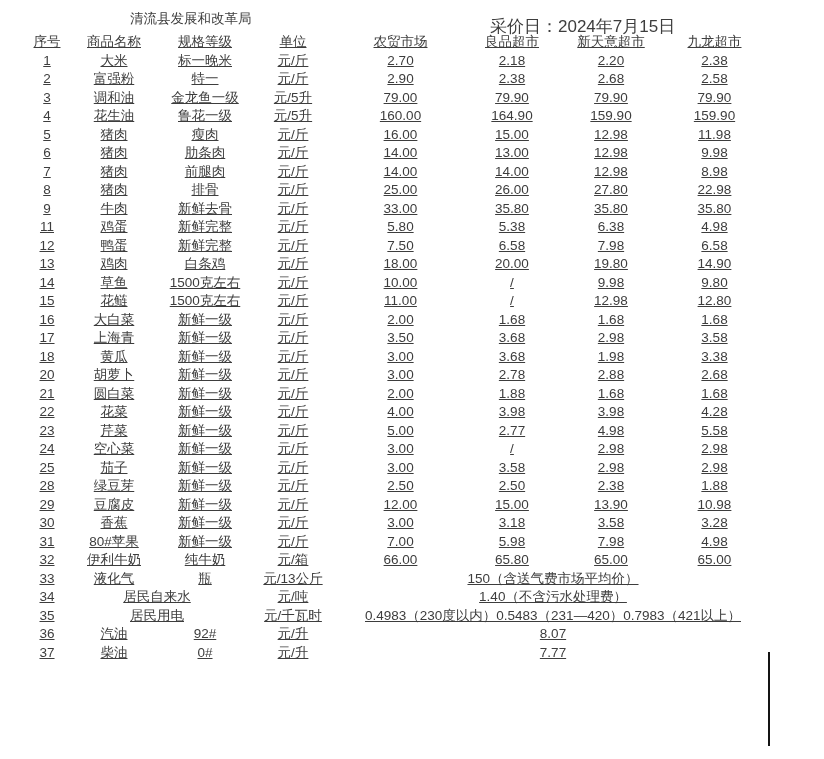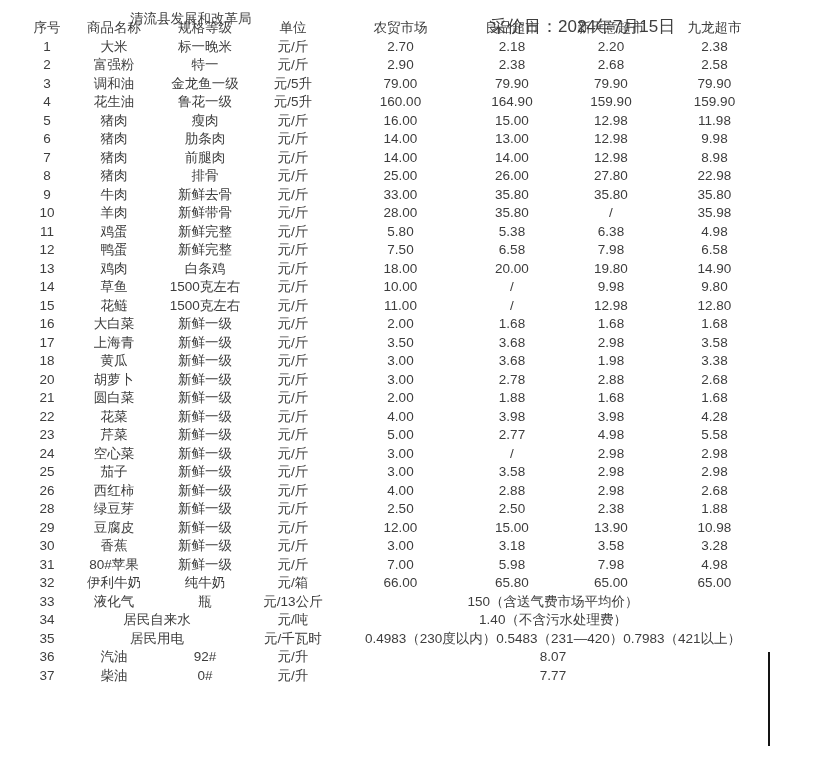--- a/index.html
+++ b/index.html
@@ -3,22 +3,22 @@
 <meta charset="utf-8">
 <style>
   html,body{margin:0;padding:0;}
   body{
     width:824px;height:759px;background:#ffffff;position:relative;overflow:hidden;
     font-family:"Liberation Sans","DejaVu Sans",sans-serif;color:#3d3d3d;
   }
   .title{position:absolute;left:130px;top:10px;font-size:13.5px;line-height:18px;white-space:nowrap;}
   .date{position:absolute;left:490px;top:2px;font-size:17px;line-height:18px;white-space:nowrap;margin-top:16px;}
   table.price{
-    position:absolute;left:28px;top:19px;width:740px;
-    border-collapse:collapse;table-layout:fixed;font-size:13.5px;
+    position:absolute;left:28px;top:33px;width:740px;
+    border-collapse:collapse;table-layout:fixed;font-size:13.5px;text-decoration:underline;
   }
   table.price th, table.price td{
     font-weight:normal;text-align:center;vertical-align:middle;
     height:18.5px;line-height:18.5px;padding:0;white-space:nowrap;overflow:visible;
   }
   .vline{position:absolute;left:768px;top:652px;width:2px;height:94px;background:#141414;}
 </style>
 </head>
 <body>
 
@@ -133,30 +133,20 @@
         <td>9</td>
         <td>牛肉</td>
         <td>新鲜去骨</td>
         <td>元/斤</td>
         <td>33.00</td>
         <td>35.80</td>
         <td>35.80</td>
         <td>35.80</td>
       </tr>
       <tr>
-        <td>10</td>
-        <td>羊肉</td>
-        <td>新鲜带骨</td>
-        <td>元/斤</td>
-        <td>28.00</td>
-        <td>35.80</td>
-        <td>/</td>
-        <td>35.98</td>
-      </tr>
-      <tr>
         <td>11</td>
         <td>鸡蛋</td>
         <td>新鲜完整</td>
         <td>元/斤</td>
         <td>5.80</td>
         <td>5.38</td>
         <td>6.38</td>
         <td>4.98</td>
       </tr>
       <tr>
@@ -281,30 +271,20 @@
       </tr>
       <tr>
         <td>25</td>
         <td>茄子</td>
         <td>新鲜一级</td>
         <td>元/斤</td>
         <td>3.00</td>
         <td>3.58</td>
         <td>2.98</td>
         <td>2.98</td>
-      </tr>
-      <tr>
-        <td>26</td>
-        <td>西红柿</td>
-        <td>新鲜一级</td>
-        <td>元/斤</td>
-        <td>4.00</td>
-        <td>2.88</td>
-        <td>2.98</td>
-        <td>2.68</td>
       </tr>
       <tr>
         <td>28</td>
         <td>绿豆芽</td>
         <td>新鲜一级</td>
         <td>元/斤</td>
         <td>2.50</td>
         <td>2.50</td>
         <td>2.38</td>
         <td>1.88</td>

